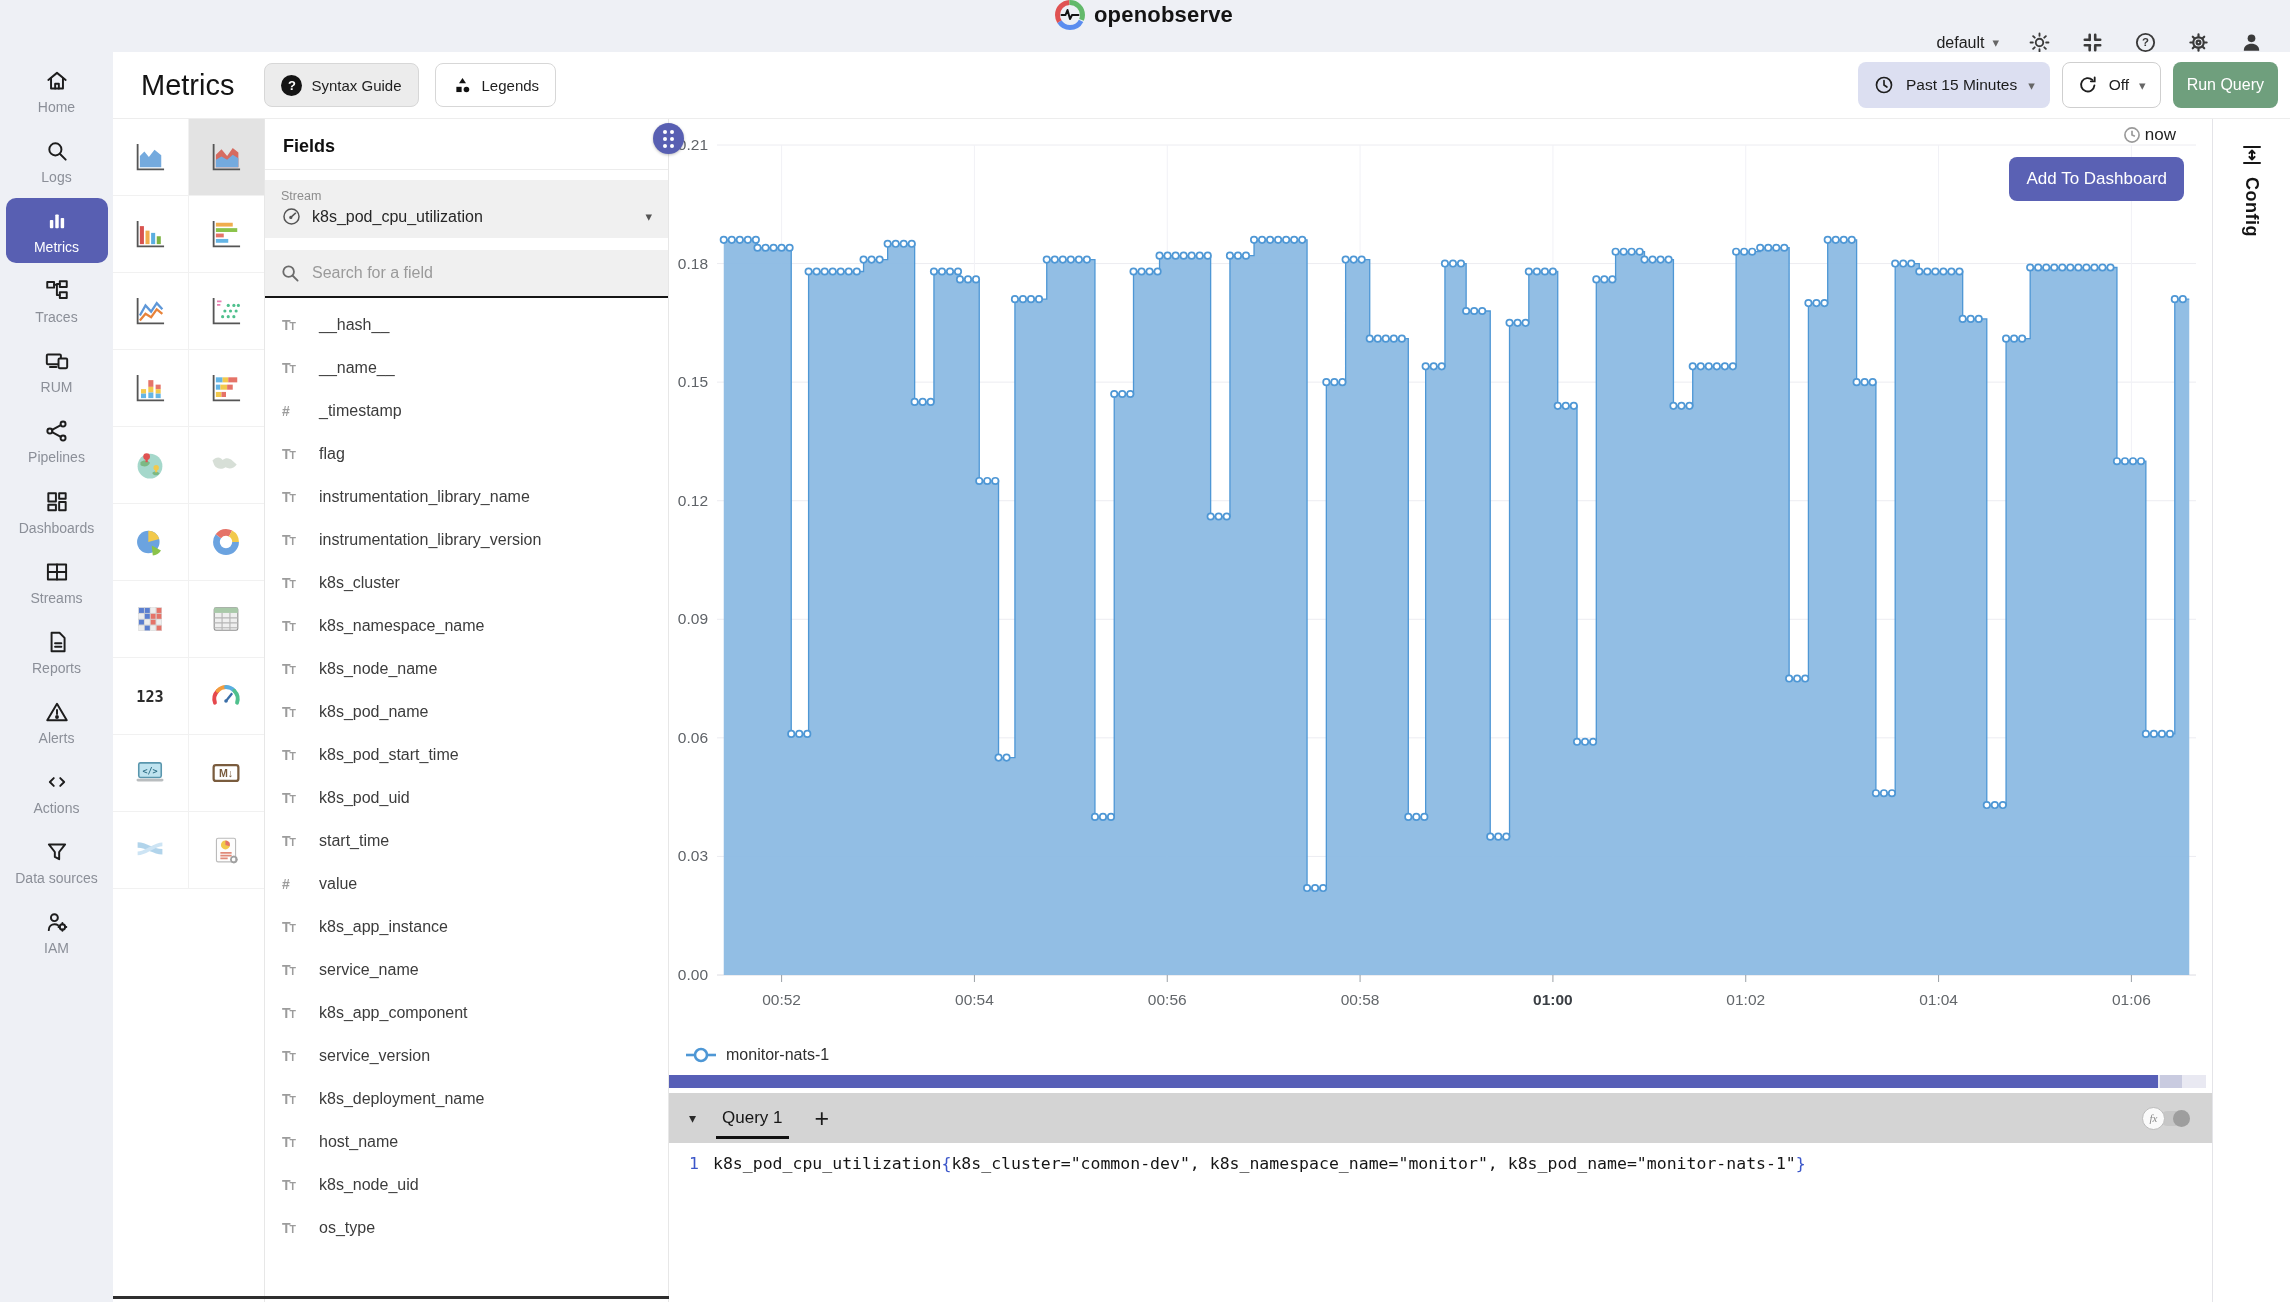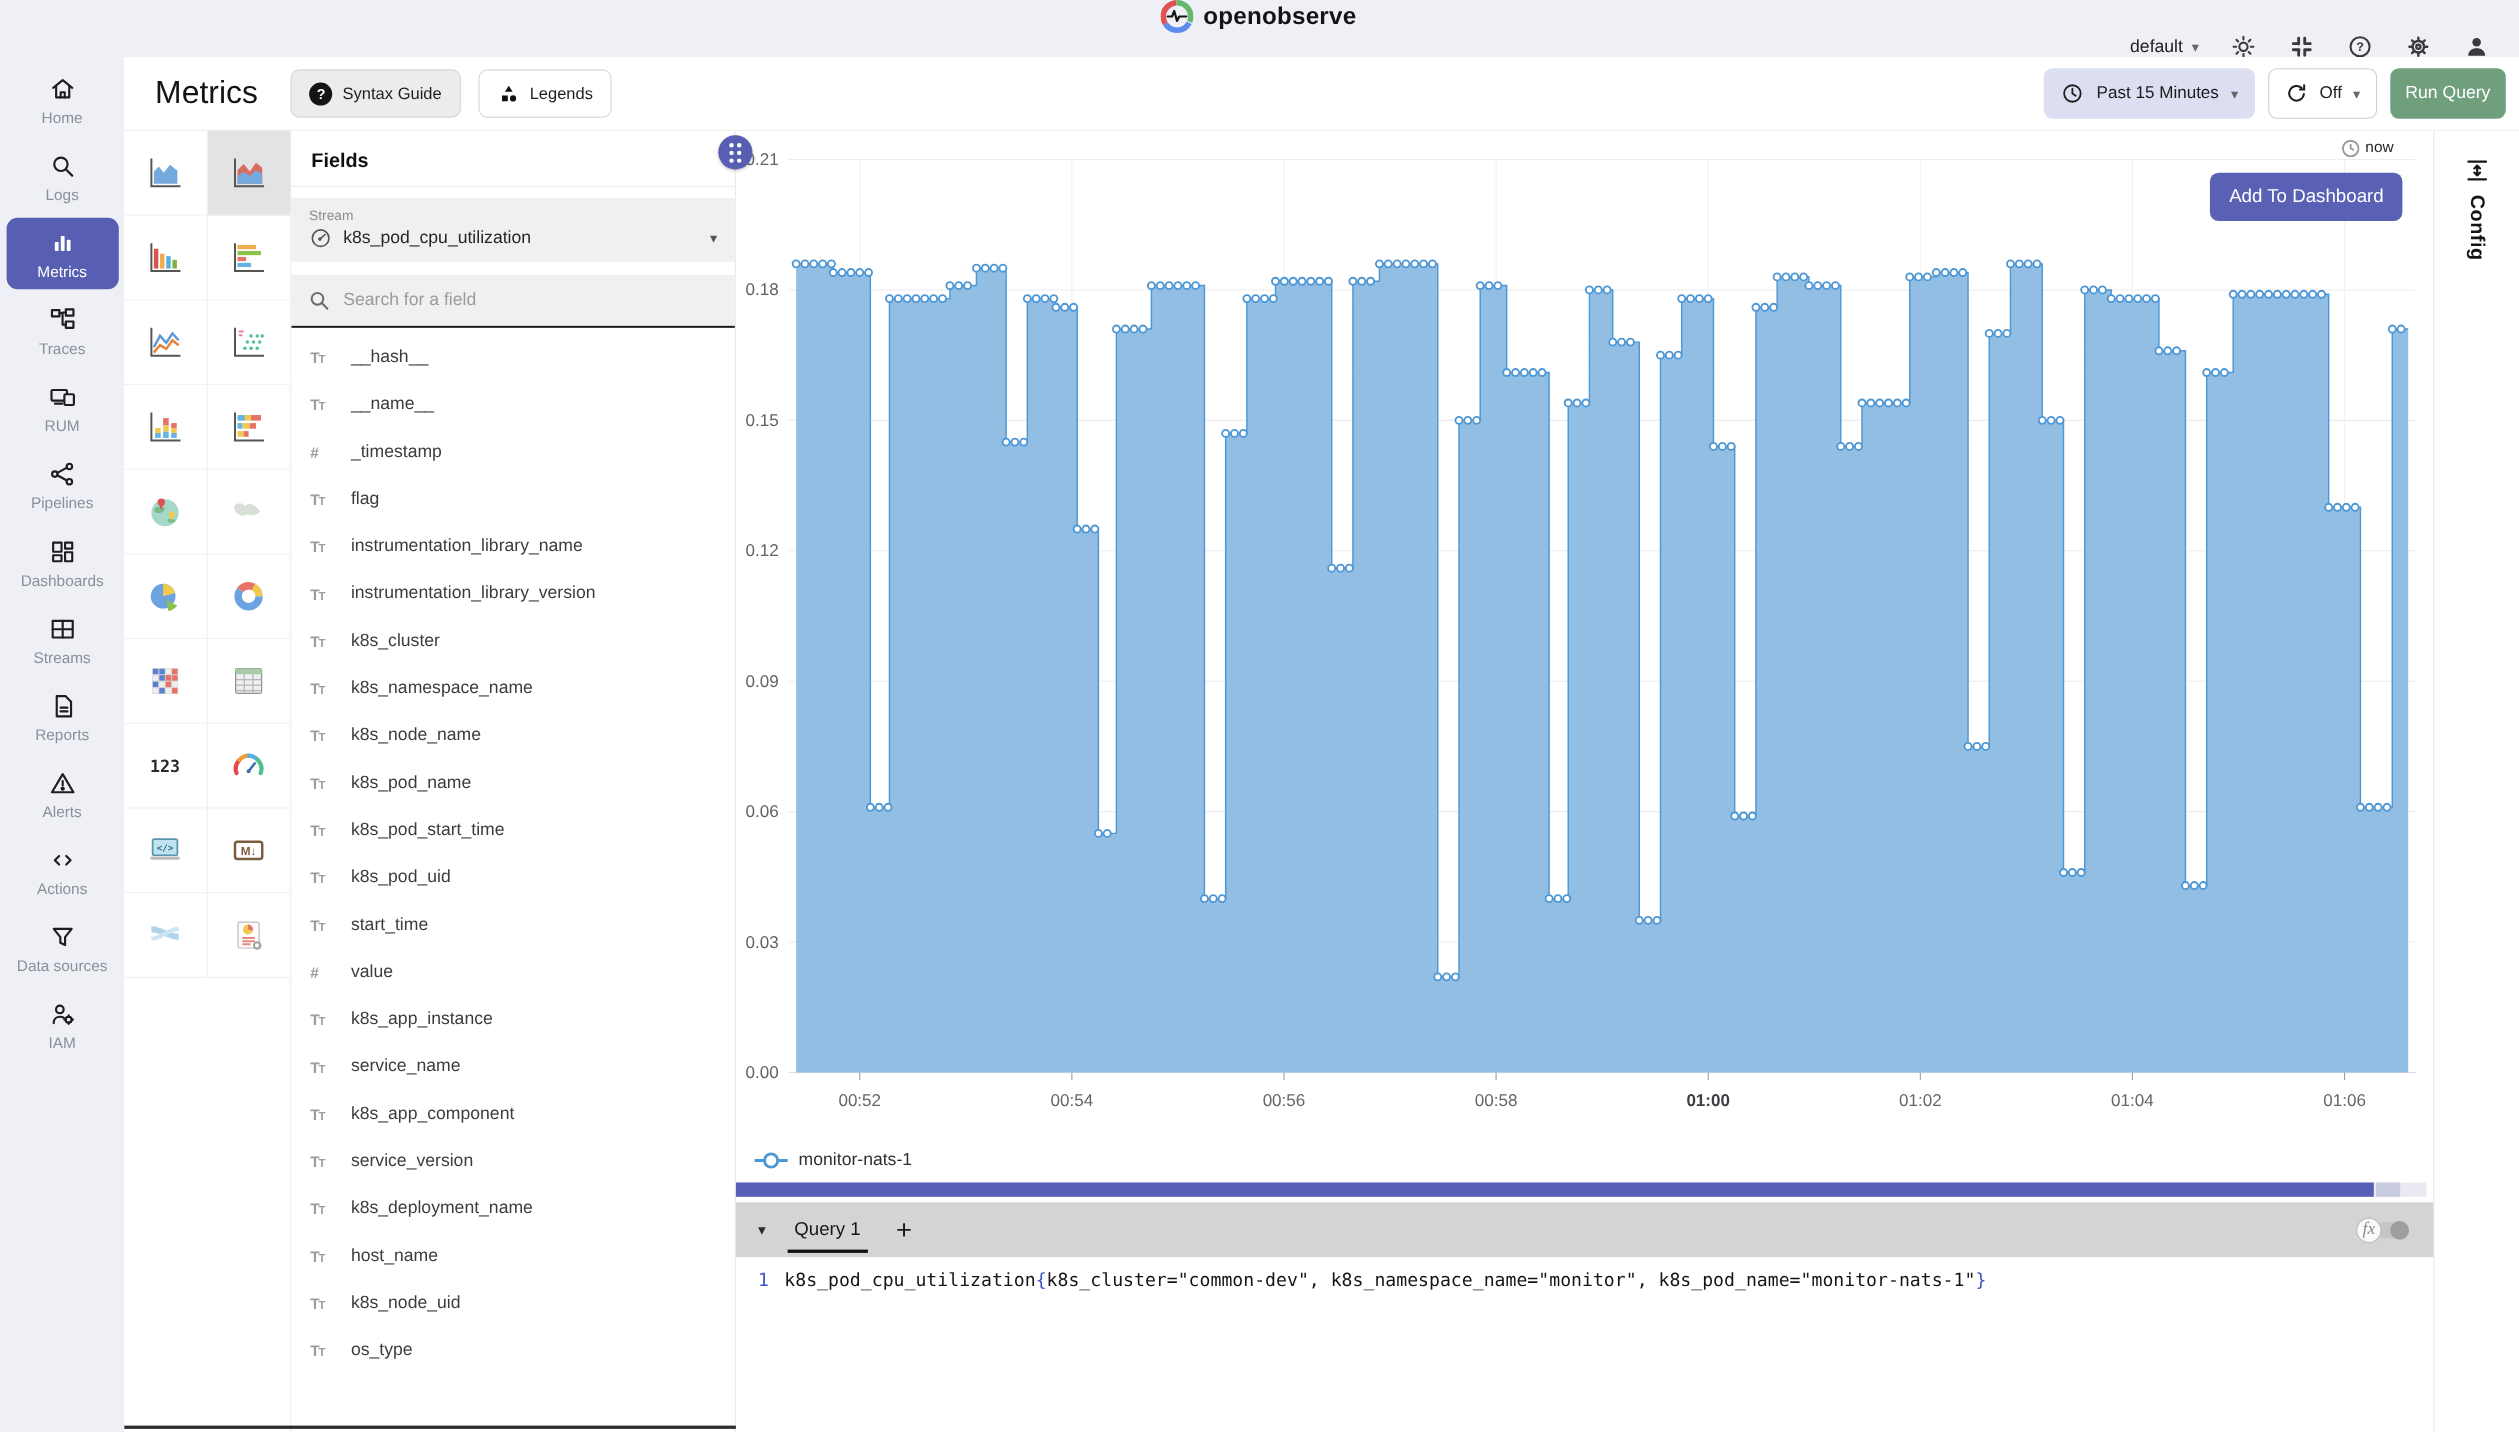--- a/index.html
+++ b/index.html
@@ -64,39 +64,39 @@
   .field-list { flex:1; overflow:hidden; padding-top:5px; }
   .field-row { height:43px; display:flex; align-items:center; gap:13px; padding:0 17px; font-size:16px; color:#3c3c3c; cursor:pointer; }
   .ftype { width:24px; color:#9c9c9c; font-weight:600; font-size:14px; letter-spacing:-1px; }
   .ftype .sm { font-size:10.5px; }
 
   
   .chart-region { flex:1; min-width:0; display:flex; flex-direction:column; position:relative; background:#fff; }
   .drag-pill { position:absolute; left:-16px; top:4px; width:31px; height:31px; border-radius:50%; background:#585fb2; display:flex; align-items:center; justify-content:center; z-index:6; cursor:grab; box-shadow:0 1px 3px rgba(0,0,0,.25); }
   .dots { display:grid; grid-template-columns:repeat(2,4px); gap:3px; }
   .dots i { width:4px; height:4px; border-radius:50%; background:#fff; }
-  .now-row { position:absolute; top:6px; right:36px; display:flex; gap:3px; font-size:14px; color:#1f1f1f; z-index:5; }
+  .now-row { position:absolute; top:6px; right:36px; display:flex; gap:3px; font-size:17px; color:#1f1f1f; z-index:5; }
   .now-row .clock { width:20px; height:20px; color:#9a9a9a; }
   .add-dash-btn { position:absolute; top:38px; right:28px; height:44px; padding:0 17px; background:#5a61b4; color:#fff; font-size:17px; border-radius:8px; display:flex; align-items:center; z-index:5; cursor:pointer; }
   .plot-wrap { height:920px; position:relative; }
   .legend-row { height:32px; display:flex; align-items:center; gap:9px; padding-left:16px; }
   .legend-name { font-size:16px; color:#2f2f2f; }
   .hbar { position:relative; height:13px; margin:4px 6px 5px 0; }
   .hbar-track { position:absolute; inset:0; background:#e9e9f2; }
   .hbar-thumb { position:absolute; top:0; bottom:0; left:0; right:48px; background:#575fb7; }
   .hbar-cap { position:absolute; top:0; bottom:0; right:24px; width:22px; background:#c9cbe0; }
 
   
   .query-tabbar { height:50px; background:#d4d4d4; display:flex; align-items:center; gap:20px; padding:0 8px 0 20px; }
   .qcaret { font-size:14px; color:#2b2b2b; cursor:pointer; }
   .qtab { font-size:17px; color:#161616; padding:11px 6px 8px; border-bottom:3px solid #111; cursor:pointer; }
   .qplus { font-size:25px; color:#1b1b1b; cursor:pointer; margin-left:6px; }
   .tabbar-right { margin-left:auto; display:flex; align-items:center; gap:18px; padding-right:14px; }
   .fx-wrap { display:flex; align-items:center; cursor:pointer; }
-  .fx-badge { width:23px; height:23px; border-radius:50%; background:#fafafa; border:1px solid #bbb; color:#8a8a8a; font-size:16px; font-style:italic; font-family:"Liberation Serif",serif; display:flex; align-items:center; justify-content:center; z-index:2;text-align:right; }
+  .fx-badge { width:23px; height:23px; border-radius:50%; background:#fafafa; border:1px solid #bbb; color:#8a8a8a; font-size:11px; font-style:italic; font-family:"Liberation Serif",serif; display:flex; align-items:center; justify-content:center; z-index:2;text-align:right; }
   .fx-pill { width:30px; height:15px; border-radius:8px; background:#c6c6c6; margin-left:-5px; position:relative; }
   .fx-pill i { position:absolute; right:0; top:-1px; width:17px; height:17px; border-radius:50%; background:#9e9e9e; }
   .mode-group { display:flex; border:1.5px solid #6e6e6e; border-radius:23px; overflow:hidden; background:#f1efe9; }
   .mode-btn { padding:10px 21px; font-size:17px; color:#1d1d1d; cursor:pointer; background:transparent; }
   .mode-btn.active { background:#5f67c0; color:#fff; }
   .query-editor { flex:1; background:#fff; display:flex; padding-top:9px; font-family:"DejaVu Sans Mono",monospace; font-size:16.5px; line-height:1.5; }
   .lineno { width:44px; text-align:right; padding-right:14px; color:#3b56c9; }
   .qtext { color:#151515; white-space:pre; }
   .qtext .brace { color:#3b56c9; }
 

